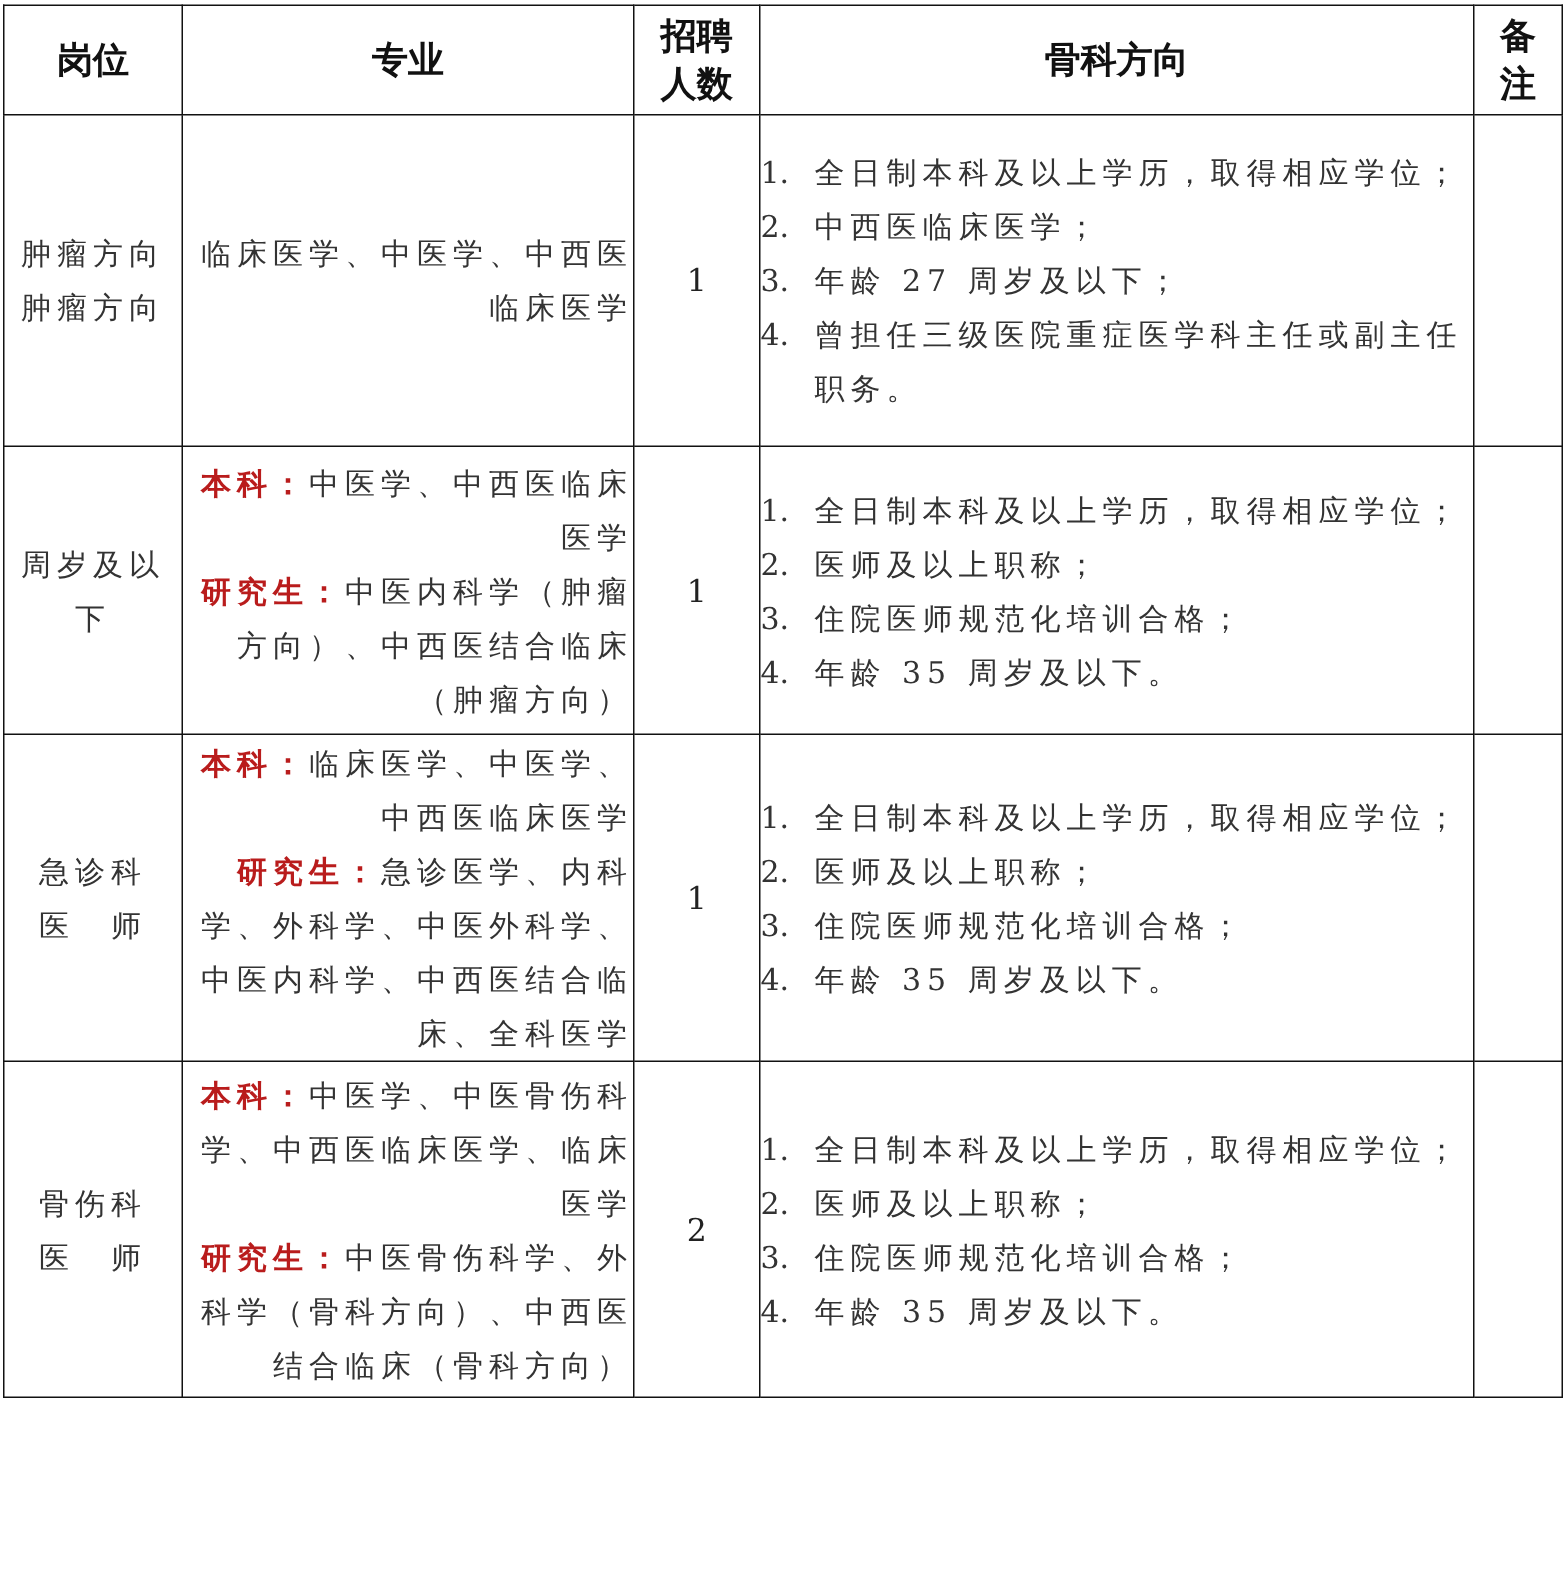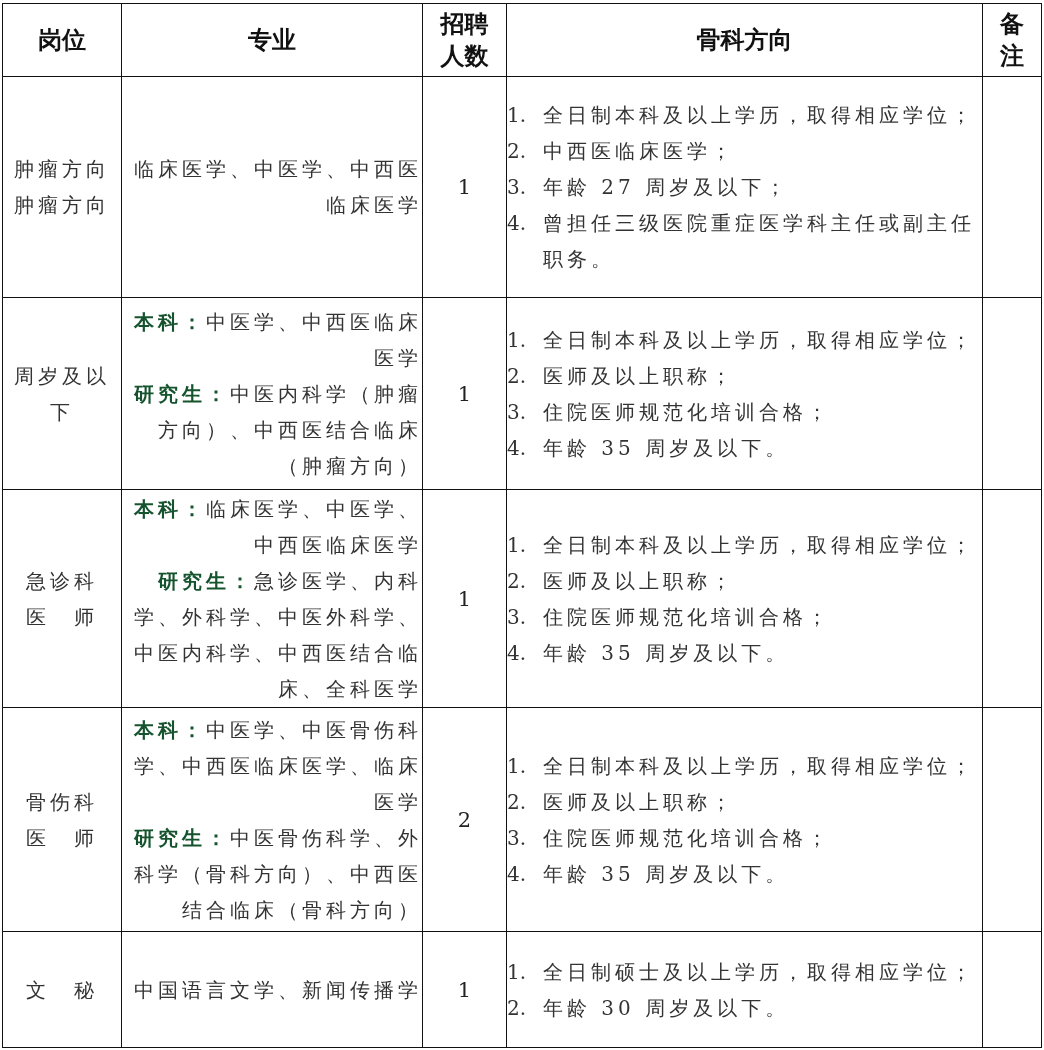--- a/index.html
+++ b/index.html
@@ -18,21 +18,21 @@
     font-weight: bold; font-size: 24px; color: #111; line-height: 32px; text-align: center;
   }
   td { font-size: 20px; letter-spacing: 4px; line-height: 36px; color: #333; }
   td.pos { text-align: center; }
   td.major { padding: 0 6px 0 12px; text-align: right; }
   td.count { text-align: center; font-size: 21px; letter-spacing: 0; color: #222; }
   td.cond { padding-left: 12px; }
   .cond-line { white-space: nowrap; display: flex; }
   .cond-num { width: 36px; flex: none; letter-spacing: 0; }
   .cond-text { white-space: normal; }
-  .lbl { font-weight: bold; color: #14532d; }
+  .lbl { font-weight: bold; color: #b91c1c; }
   .pos-line { display: block; }
 </style>
 </head>
 <body>
 
 <table class="recruit">
   <colgroup>
     <col style="width:119px">
     <col style="width:301px">
     <col style="width:84px">
@@ -166,34 +166,14 @@
             <span class="cond-num">3.</span>
             <span class="cond-text">住院医师规范化培训合格；</span>
           </div>
           <div class="cond-line">
             <span class="cond-num">4.</span>
             <span class="cond-text">年龄 35 周岁及以下。</span>
           </div>
         </td>
     <td class="remarks"></td>
   </tr>
-      <tr style="height: 116px;">
-    <td class="pos">
-          <span class="pos-line">文　秘</span>
-        </td>
-    <td class="major">
-          <div><span class="lbl"></span><span>中国语言文学、新闻传播学</span></div>
-        </td>
-    <td class="count">1</td>
-    <td class="cond">
-          <div class="cond-line">
-            <span class="cond-num">1.</span>
-            <span class="cond-text">全日制硕士及以上学历，取得相应学位；</span>
-          </div>
-          <div class="cond-line">
-            <span class="cond-num">2.</span>
-            <span class="cond-text">年龄 30 周岁及以下。</span>
-          </div>
-        </td>
-    <td class="remarks"></td>
-  </tr>
     </tbody>
 </table>
 
 </body></html>

